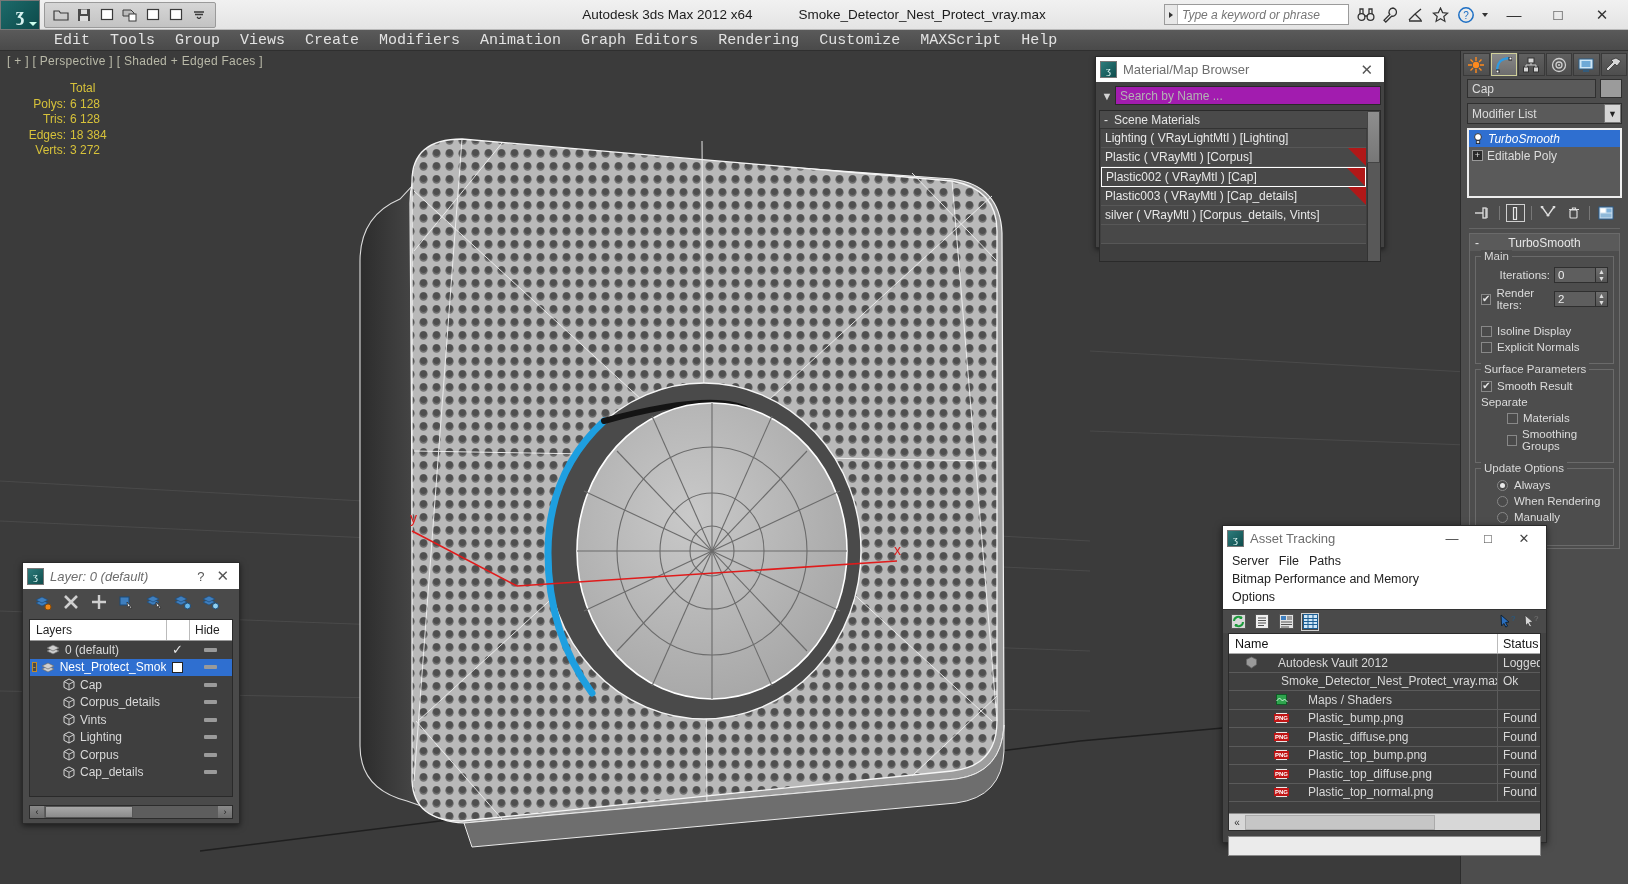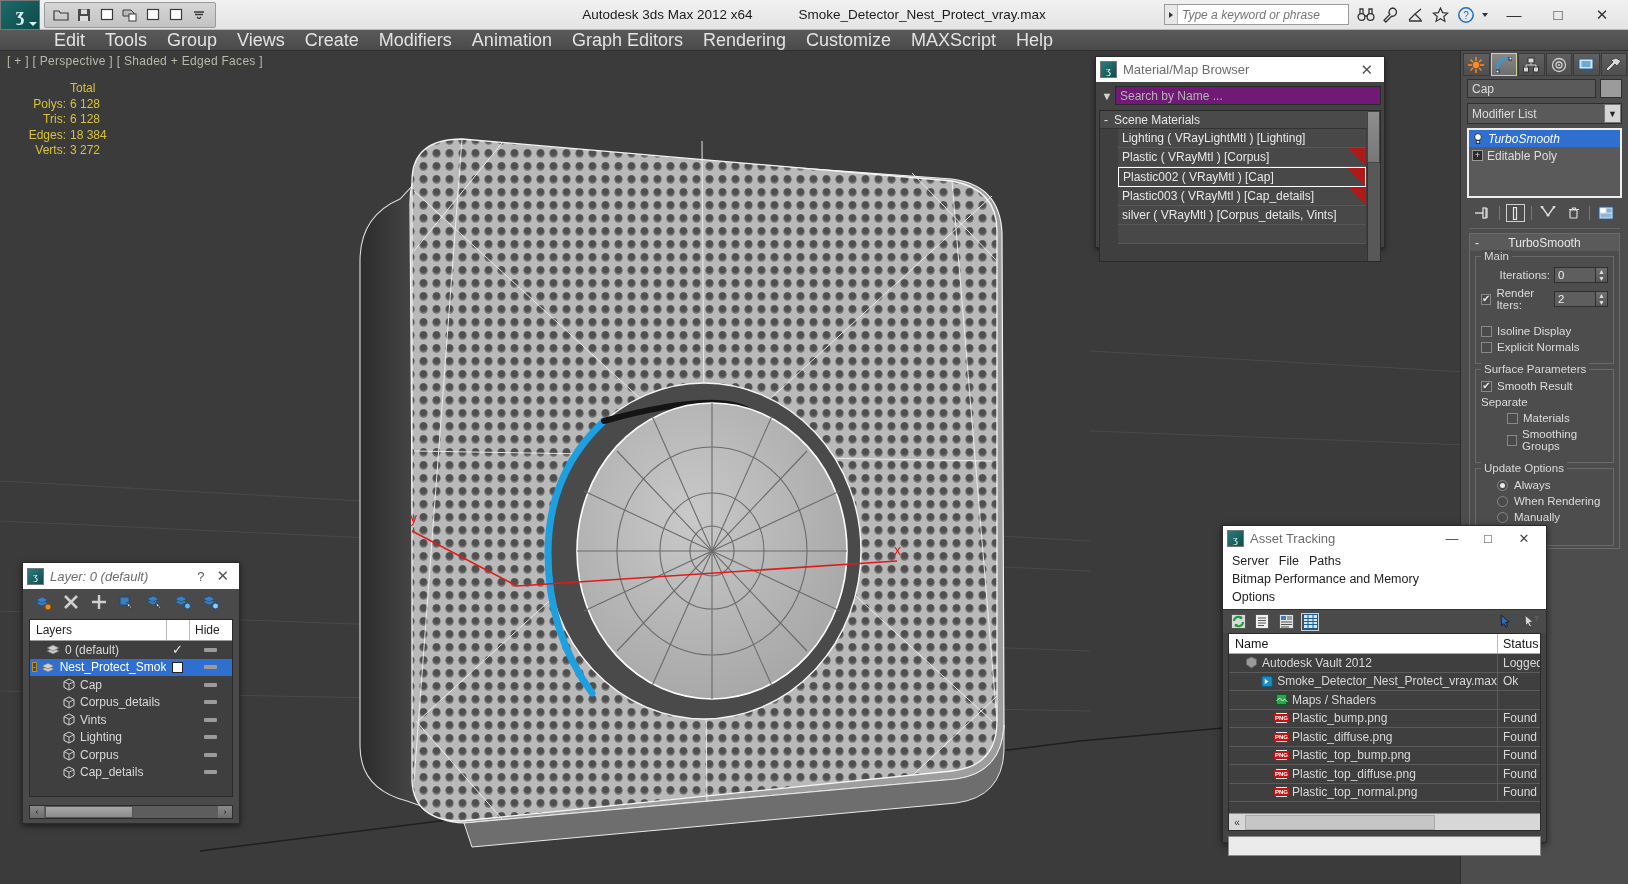--- a/index.html
+++ b/index.html
@@ -35,21 +35,21 @@
     font-style:italic; color:#6b6b6b; padding-left:4px; background:#fff;
     font-family:"Liberation Sans",sans-serif;}
   .tb-right .ic { width:25px;height:24px;display:flex;align-items:center;justify-content:center; }
   .wbtn { width:44px;height:29px;display:flex;align-items:center;justify-content:center;
     font-size:15px; color:#333; }
 
   
   .menubar{ position:absolute; left:0; top:30px; width:1628px; height:21px;
     background:linear-gradient(#5a5a5a,#4a4a4a); border-bottom:1px solid #2f2f2f;
     display:flex; align-items:center; padding-left:44px; }
-  .menubar .mi{ color:#e3e3e3; font-size:18px; padding:2px 10px; cursor:default; }
+  .menubar .mi{ color:#e3e3e3; font-size:15px; padding:2px 10px; cursor:default;font-family:Liberation Mono, monospace; }
 
   
   .viewport{ position:absolute; left:0; top:51px; width:1628px; height:833px;
     background:#3b3b3b; overflow:hidden; }
   .vp-label{ position:absolute; left:7px; top:3px; color:#b9b9a8; font-size:12px;
     font-family:"Liberation Sans",sans-serif; letter-spacing:.3px;}
   .vp-stats{ position:absolute; left:16px; top:30px; color:#d7c23a; font-size:12px; line-height:15.6px;}
   .vp-stats table{border-collapse:collapse;}
   .vp-stats td{ padding:0 4px 0 0; color:#d7c23a; font-size:12px; white-space:nowrap;}
   .vp-stats td.lbl{ text-align:right; width:54px;}
@@ -112,28 +112,28 @@
     background:#434343; border:1px solid #2a2a2a; box-shadow:0 2px 5px rgba(0,0,0,.5);}
   .mb-title{ height:25px; background:#fff; display:flex; align-items:center; padding:0 4px; }
   .mb-title .ico{ width:17px;height:17px;background:linear-gradient(135deg,#2d7c7c,#0f4d4d);
     color:#d9f2f0;font-size:11px;display:flex;align-items:center;justify-content:center;
     border:1px solid #777; margin-right:6px; font-family:"Liberation Serif",serif;}
   .mb-title .txt{ color:#6d6d6d; font-size:13px; }
   .mb-title .x{ margin-left:auto; color:#555; font-size:15px; padding:0 7px; }
   .mb-search{ display:flex; align-items:center; height:21px; margin:3px 3px 0 3px; }
   .mb-search .tri{ width:16px;height:19px;display:flex;align-items:center;justify-content:center;
     color:#d3d3d3; font-size:11px;}
-  .mb-search .box{ flex:1; height:19px; background:#701a75; border:1px solid #2a2a2a;
+  .mb-search .box{ flex:1; height:19px; background:#a21caf; border:1px solid #2a2a2a;
     color:#b3b3b3; font-size:12px; display:flex;align-items:center;padding-left:4px;}
   .mb-body{ margin:4px 3px 3px 3px; border:1px solid #2a2a2a; background:#3f3f3f;
     height:152px; position:relative; overflow:hidden;}
   .mb-section{ height:18px; background:#4a4a4a; border-bottom:1px solid #333;
     display:flex;align-items:center; color:#e6e6e6; font-size:12px; padding-left:4px;}
   .mb-section .mn{ margin-right:6px; }
-  .mb-list{ margin-left:18px; margin-right:14px; }
+  .mb-list{ margin-left:1px; margin-right:14px; }
   .mb-item{ height:19px; display:flex;align-items:center; color:#e8e8e8; font-size:12px;
     padding-left:4px; border-bottom:1px solid #575757; background:#484848; position:relative;
     white-space:nowrap; overflow:hidden;}
   .mb-item.sel{ border:1px solid #fff; height:20px; }
   .mb-item .corner{ position:absolute; right:0; top:0; width:0;height:0;
     border-top:18px solid #b11818; border-left:18px solid transparent;}
   .mb-vscroll{ position:absolute; right:0; top:0; width:13px; height:100%;
     background:#585858; border-left:1px solid #333;}
   .mb-vthumb{ position:absolute; right:0; top:0; width:13px; height:52px;
     background:linear-gradient(#8e8e8e,#777); border:1px solid #444;}
@@ -196,21 +196,21 @@
   .as-tb-right{ margin-left:auto; display:flex; gap:6px;}
   .as-grid{ margin:0 5px; border:1px solid #2a2a2a; background:#3f3f3f; height:198px;
     position:relative; overflow:hidden;}
   .as-head{ height:20px; background:#fff; display:flex;align-items:center;
     color:#111; font-size:12.5px; border-bottom:1px solid #aaa;}
   .as-head .c1{ width:268px; padding-left:6px; }
   .as-head .c2{ flex:1; border-left:1px solid #bbb; height:100%; padding-left:5px;
     display:flex;align-items:center;}
   .as-row{ height:18.5px; display:flex; align-items:center; font-size:12px;
     border-bottom:1px solid #5b5b5b; color:#d8d8d8;}
-  .as-row .c1{ width:268px; display:flex; align-items:center; gap:4px; white-space:nowrap;
+  .as-row .c1{ width:268px; display:flex; align-items:center; gap:20px; white-space:nowrap;
     overflow:hidden; }
   .as-row .c2{ flex:1; border-left:1px solid #5b5b5b; height:100%; display:flex;
     align-items:center; padding-left:5px; white-space:nowrap; overflow:hidden;}
   .pngico{ width:13px;height:12px; background:#e8e8e8; border:1px solid #444; position:relative;
     display:flex;align-items:center;justify-content:center; }
   .pngico i{ font-style:normal; font-size:6px; color:#fff; background:#c01515;
     padding:0 1px; line-height:8px; font-family:"Liberation Sans",sans-serif; font-weight:bold;}
   .as-hscroll{ position:absolute; left:0; right:0; bottom:0; height:17px;
     background:#d7d7d7; border-top:1px solid #8a8a8a; display:flex; align-items:center;}
   .as-hscroll .ar{ width:16px;height:15px;display:flex;align-items:center;justify-content:center;

